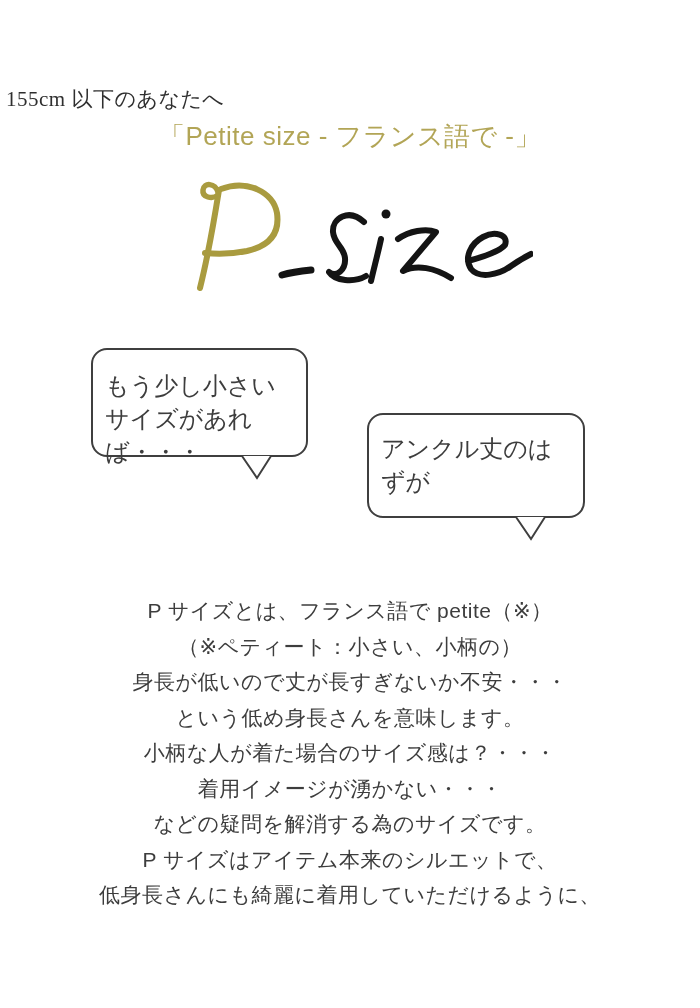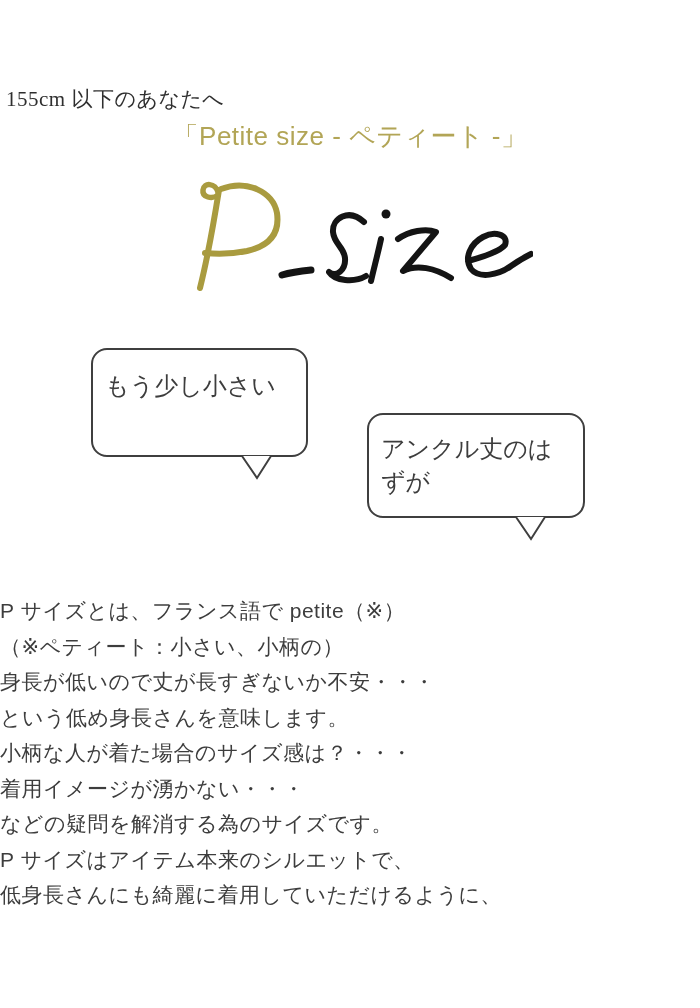--- a/index.html
+++ b/index.html
@@ -32,46 +32,48 @@
   }
   .bubble-left  { left: 91px;  top: 348px; width: 217px; height: 109px; padding: 19px 0 0 12px; }
   .bubble-right { left: 367px; top: 413px; width: 218px; height: 105px; padding: 17px 16px 0 12px; }
   .bubble .tail { position: absolute; }
   .bubble-left  .tail { left: 148px; top: 105px; }
   .bubble-right .tail { left: 146px; top: 101px; }
   .tail path { fill: #ffffff; stroke: #3f3f3f; stroke-width: 2; stroke-linecap: round; }
 
   .description {
     position: absolute; top: 593px; left: 0; width: 700px;
+    text-align: center;
     font-size: 21px; line-height: 35.5px; letter-spacing: 0.5px;
     color: #3d3d3d;
   }
 </style>
 </head>
 <body>
 
 <div class="tagline">155cm 以下のあなたへ</div>
-<div class="subtitle">「Petite size - ペティート -」</div>
+<div class="subtitle">「Petite size - フランス語で -」</div>
 
 <svg class="logo-svg" width="348" height="138" viewBox="0 0 348 138" role="img" aria-label="P-size">
 
   <path class="gold" stroke-width="5.5" d="M 33,16 C 30,7 19,6 18,14 C 17,21 27,24 33,19"></path>
   <path class="gold" stroke-width="6" d="M 34,14 C 29,45 23,80 15,112"></path>
   <path class="gold" stroke-width="6" d="M 36,13 C 62,3 88,16 92,37 C 95,58 84,70 62,75 C 47,78 31,78 20,77"></path>
 
   <path class="ink" stroke-width="7" d="M 97,99 C 107,96 116,95 126,94"></path>
   <path class="ink" stroke-width="6" d="M 179,46 C 164,32 147,42 148,56 C 149,68 159,71 160,82 C 161,94 151,102 144,96 C 150,105 169,107 181,100"></path>
   <path class="ink" stroke-width="6" d="M 196,63 C 193,77 189,92 186,105"></path>
   <circle cx="201" cy="38" r="4.5" fill="#141414"></circle>
   <path class="ink" stroke-width="6" d="M 213,63 C 224,55 241,52 251,56 L 218,95 C 232,88 250,92 266,102"></path>
   <path class="ink" stroke-width="6" d="M 283,85 C 298,81 314,76 320,69 C 324,58 309,55 298,61 C 285,68 279,82 286,93 C 294,103 314,99 326,90 C 333,85 340,81 346,78"></path>
 </svg>
 
 <div class="bubble bubble-left">
   <div>もう少し小さい</div>
+  <div>サイズがあれば・・・</div>
   <svg class="tail" width="32" height="26" viewBox="0 0 32 26">
     <path d="M 1,1 L 16,23 L 30,1"></path>
   </svg>
 </div>
 
 <div class="bubble bubble-right">
   <div>アンクル丈のはずが</div>
   <svg class="tail" width="32" height="26" viewBox="0 0 32 26">
     <path d="M 1,1 L 16,23 L 30,1"></path>
   </svg>

